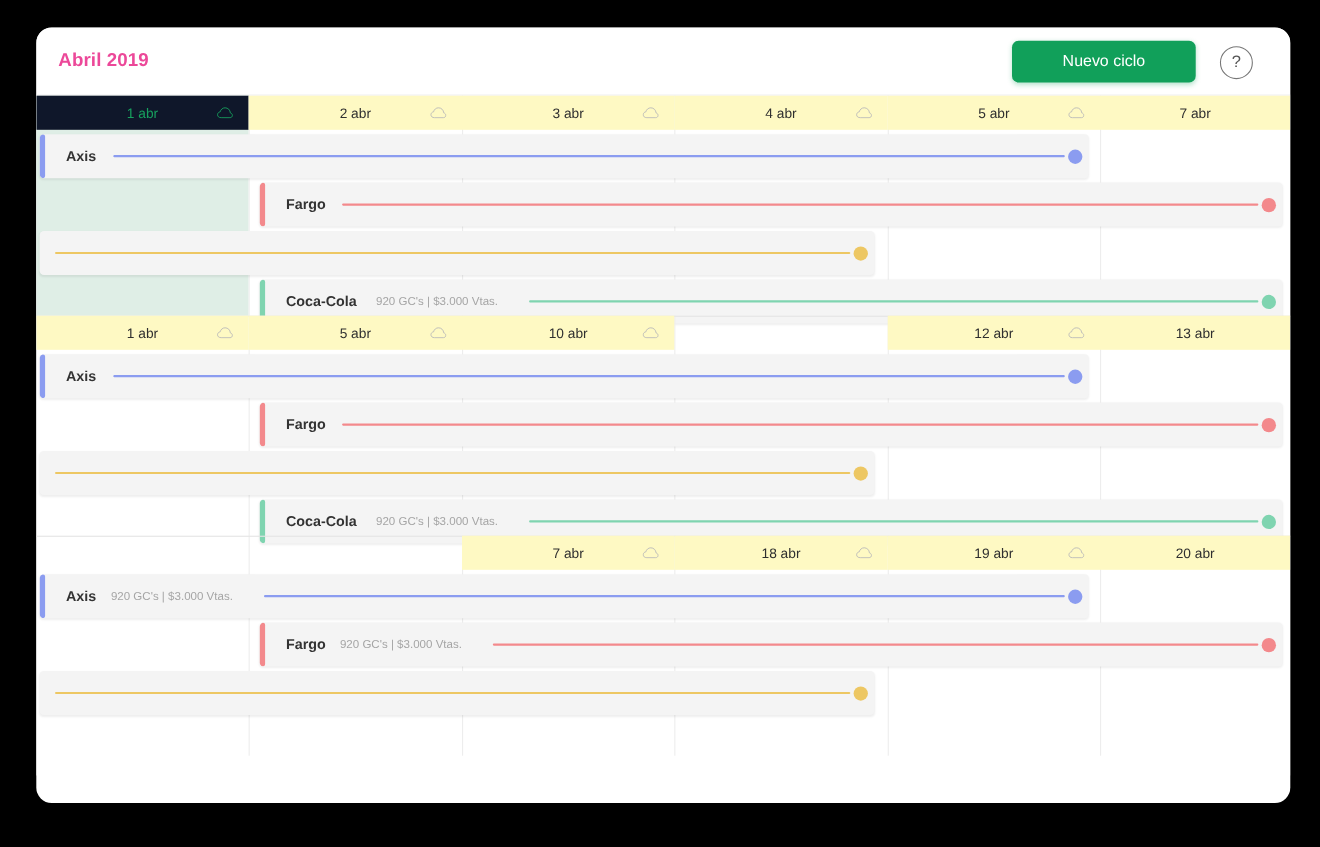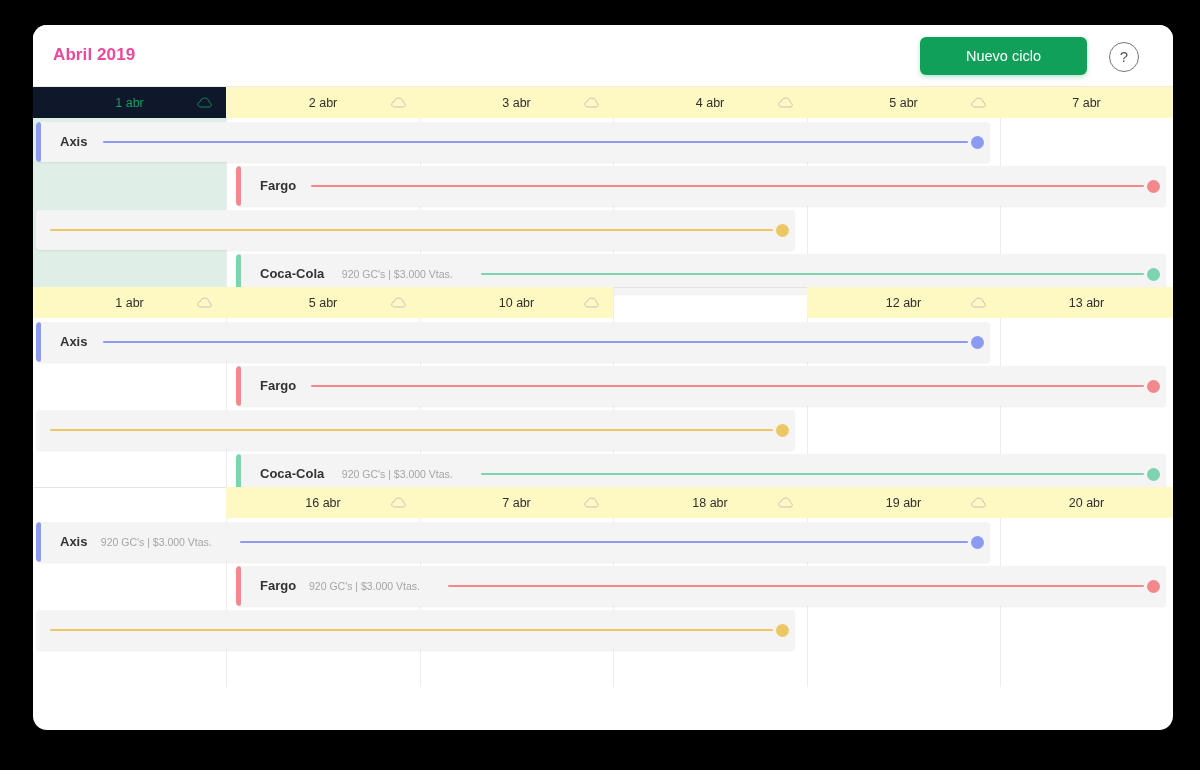--- a/index.html
+++ b/index.html
@@ -339,28 +339,20 @@
         <div class="ev-sub" style="left: 105.8px;">920 GC's | $3.000 Vtas.</div>
         <div class="ev-line" style="left: 244.6px; width: 663.4px; background: rgb(127, 212, 176);"></div>
         <div class="ev-dot" style="left: 911px; background: rgb(127, 212, 176);"></div>
       </div>
       <div class="col-line" style="left: 193px; top: 400px; height: 200px;"></div>
       <div class="col-line" style="left: 387px; top: 400px; height: 200px;"></div>
       <div class="col-line" style="left: 580px; top: 400px; height: 200px;"></div>
       <div class="col-line" style="left: 774px; top: 400px; height: 200px;"></div>
       <div class="col-line" style="left: 967px; top: 400px; height: 200px;"></div>
       <div class="week-line" style="top: 400px;"></div>
-      <div class="daycell" style="left: 193px; width: 194px; top: 400px;">
-        <div class="daynum">16 abr</div>
-        <div class="cloud-ico">
-          <svg viewBox="0 0 20 14" width="15" height="11">
-            <path d="M5.4 13 C2.6 13 1 11.4 1 9.4 C1 7.6 2.4 6.1 4.2 5.9 C4.8 3.1 7.2 1 10.2 1 C13.6 1 16.4 3.7 16.5 7.1 C18 7.5 19 8.8 19 10.2 C19 11.8 17.7 13 16.1 13 Z" fill="none" stroke="#b9b9b9" stroke-width="1.1" stroke-linejoin="round"></path>
-          </svg>
-        </div>
-      </div>
       <div class="daycell" style="left: 387px; width: 193px; top: 400px;">
         <div class="daynum">7 abr</div>
         <div class="cloud-ico">
           <svg viewBox="0 0 20 14" width="15" height="11">
             <path d="M5.4 13 C2.6 13 1 11.4 1 9.4 C1 7.6 2.4 6.1 4.2 5.9 C4.8 3.1 7.2 1 10.2 1 C13.6 1 16.4 3.7 16.5 7.1 C18 7.5 19 8.8 19 10.2 C19 11.8 17.7 13 16.1 13 Z" fill="none" stroke="#b9b9b9" stroke-width="1.1" stroke-linejoin="round"></path>
           </svg>
         </div>
       </div>
       <div class="daycell" style="left: 580px; width: 194px; top: 400px;">
         <div class="daynum">18 abr</div>

